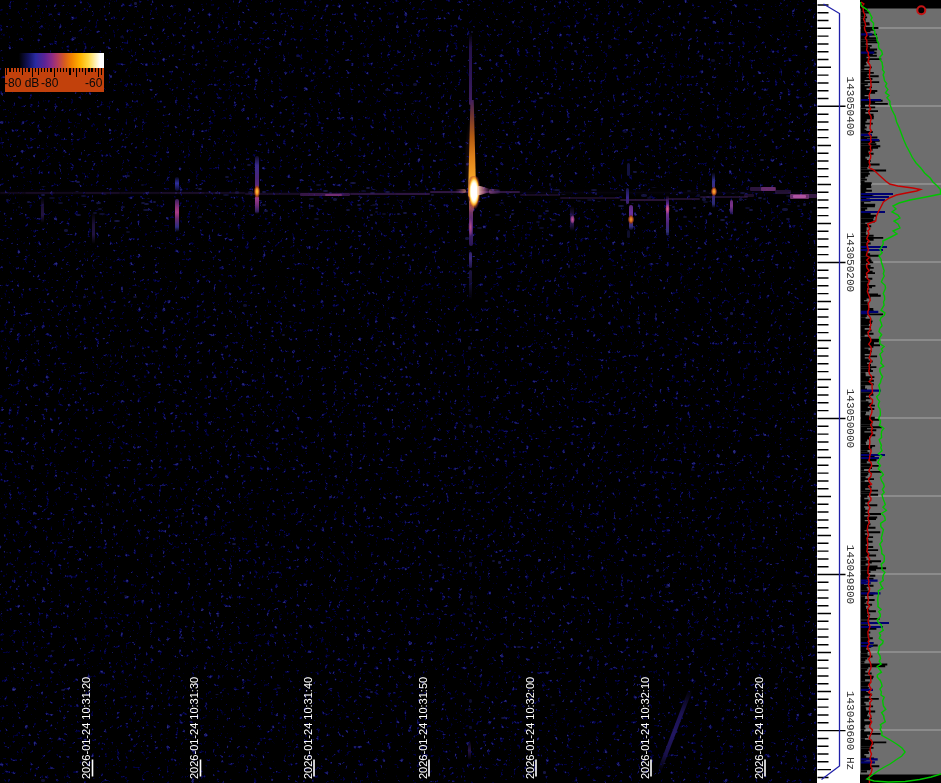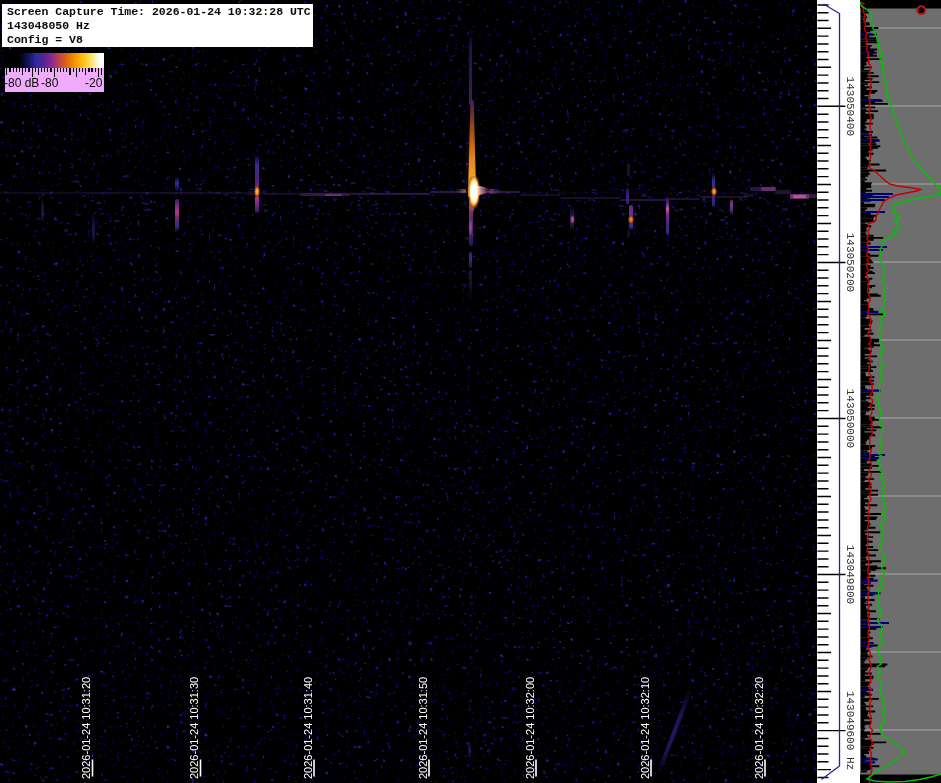--- a/index.html
+++ b/index.html
@@ -1,18 +1,18 @@
 <!DOCTYPE html>
 <html><head><meta charset="utf-8"><style>
 html,body{margin:0;padding:0;background:#000;}
 #c{position:relative;width:941px;height:783px;overflow:hidden;background:#000;font-family:"Liberation Sans",sans-serif;}
 #spec{position:absolute;left:0;top:0;width:817px;height:783px;background:#010102;overflow:hidden;}
 #spec i{position:absolute;display:block;border-radius:45%;opacity:0.85;}
 #infobox{position:absolute;left:2px;top:4px;width:311px;height:43px;background:#fff;color:#0a0a0a;font-family:"Liberation Mono",monospace;font-weight:bold;font-size:11.5px;line-height:14.2px;padding:1px 0 0 5px;box-sizing:border-box;white-space:pre;z-index:30;}
-#cbar{position:absolute;left:5px;top:53px;width:99px;height:39px;background:#f0abfc;z-index:30;}
+#cbar{position:absolute;left:5px;top:53px;width:99px;height:39px;background:#c2410c;z-index:30;}
 #cgrad{position:absolute;left:0;top:0;width:99px;height:14.5px;background:linear-gradient(to right,#000 0%,#000 14%,#131360 24%,#2a2aa0 31%,#5a2396 40%,#8a2a88 47%,#b43a60 53%,#d65a20 60%,#f08000 67%,#ffb400 76%,#ffd840 84%,#fff0b0 91%,#fff 96%);}
 .ct{position:absolute;top:14.5px;width:1.3px;background:#000;}
 #cbar span{position:absolute;top:23px;font-size:12px;color:#0a0a0a;font-family:"Liberation Sans",sans-serif;}
 #axis{position:absolute;left:817px;top:0;width:43px;height:783px;z-index:20;}
 #panel{position:absolute;left:860px;top:0;width:81px;height:783px;z-index:20;}
 #blabels{position:absolute;left:0;top:0;width:817px;height:783px;z-index:25;}
 </style></head><body>
 <div id="c">
   <div id="spec">
       <svg style="position:absolute;left:0;top:0" width="817" height="783" xmlns="http://www.w3.org/2000/svg">
@@ -357,23 +357,20 @@
   <div id="blabels"><svg width="817" height="783" viewBox="0 0 817 783" xmlns="http://www.w3.org/2000/svg">
         <path d="M92.5 759.5V776.5M200.5 759.5V776.5M314 759.5V776.5M429 759.5V776.5M536 759.5V776.5M651 759.5V776.5M765 759.5V776.5" stroke="#fff" stroke-width="1.6" fill="none"></path>
         <text transform="translate(90.0 779) rotate(-90)" font-family="Liberation Sans, sans-serif" font-size="11px" fill="#fff">2026-01-24 10:31:20</text>
         <text transform="translate(198.0 779) rotate(-90)" font-family="Liberation Sans, sans-serif" font-size="11px" fill="#fff">2026-01-24 10:31:30</text>
         <text transform="translate(311.5 779) rotate(-90)" font-family="Liberation Sans, sans-serif" font-size="11px" fill="#fff">2026-01-24 10:31:40</text>
         <text transform="translate(426.5 779) rotate(-90)" font-family="Liberation Sans, sans-serif" font-size="11px" fill="#fff">2026-01-24 10:31:50</text>
         <text transform="translate(533.5 779) rotate(-90)" font-family="Liberation Sans, sans-serif" font-size="11px" fill="#fff">2026-01-24 10:32:00</text>
         <text transform="translate(648.5 779) rotate(-90)" font-family="Liberation Sans, sans-serif" font-size="11px" fill="#fff">2026-01-24 10:32:10</text>
         <text transform="translate(762.5 779) rotate(-90)" font-family="Liberation Sans, sans-serif" font-size="11px" fill="#fff">2026-01-24 10:32:20</text>
       </svg></div>
-  <div id="infobox">Screen Capture Time: 2026-01-24 10:32:28 UTC
-143048050 Hz
-Config = V8</div>
   <div id="cbar">
     <div id="cgrad"></div>
     <div class="ct" style="left:1.2px;height:7.0px"></div>
       <div class="ct" style="left:4.4px;height:4.5px"></div>
       <div class="ct" style="left:7.5px;height:4.5px"></div>
       <div class="ct" style="left:10.7px;height:4.5px"></div>
       <div class="ct" style="left:13.8px;height:4.5px"></div>
       <div class="ct" style="left:17.0px;height:7.0px"></div>
       <div class="ct" style="left:20.1px;height:4.5px"></div>
       <div class="ct" style="left:23.3px;height:4.5px"></div>
@@ -395,21 +392,21 @@
       <div class="ct" style="left:73.8px;height:4.5px"></div>
       <div class="ct" style="left:77.0px;height:4.5px"></div>
       <div class="ct" style="left:80.1px;height:7.0px"></div>
       <div class="ct" style="left:83.3px;height:4.5px"></div>
       <div class="ct" style="left:86.4px;height:4.5px"></div>
       <div class="ct" style="left:89.6px;height:4.5px"></div>
       <div class="ct" style="left:92.8px;height:9.5px"></div>
       <div class="ct" style="left:95.9px;height:7.0px"></div>
     <span style="left:-1px">-80 dB</span>
       <span style="left:36px">-80</span>
-      <span style="left:80px">-20</span>
+      <span style="left:80px">-60</span>
   </div>
   <div id="axis"><svg width="43" height="783" viewBox="0 0 43 783" xmlns="http://www.w3.org/2000/svg">
         <rect x="0" y="0" width="43" height="783" fill="#fff"></rect>
         <path d="M0.5 4.9h11.0M0.5 12.7h11.0M0.5 20.5h11.0M0.5 28.3h13.5M0.5 36.1h11.0M0.5 43.9h11.0M0.5 51.7h11.0M0.5 59.5h11.0M0.5 67.3h13.5M0.5 75.1h11.0M0.5 82.9h11.0M0.5 90.7h11.0M0.5 98.5h11.0M0.5 106.3h28.0M0.5 114.2h11.0M0.5 122.0h11.0M0.5 129.8h11.0M0.5 137.6h11.0M0.5 145.4h13.5M0.5 153.2h11.0M0.5 161.0h11.0M0.5 168.8h11.0M0.5 176.6h11.0M0.5 184.4h13.5M0.5 192.2h11.0M0.5 200.0h11.0M0.5 207.8h11.0M0.5 215.6h11.0M0.5 223.4h13.5M0.5 231.2h11.0M0.5 239.0h11.0M0.5 246.8h11.0M0.5 254.6h11.0M0.5 262.4h28.0M0.5 270.2h11.0M0.5 278.0h11.0M0.5 285.8h11.0M0.5 293.6h11.0M0.5 301.4h13.5M0.5 309.2h11.0M0.5 317.0h11.0M0.5 324.8h11.0M0.5 332.6h11.0M0.5 340.4h13.5M0.5 348.2h11.0M0.5 356.0h11.0M0.5 363.8h11.0M0.5 371.6h11.0M0.5 379.4h13.5M0.5 387.2h11.0M0.5 395.0h11.0M0.5 402.8h11.0M0.5 410.6h11.0M0.5 418.5h28.0M0.5 426.3h11.0M0.5 434.1h11.0M0.5 441.9h11.0M0.5 449.7h11.0M0.5 457.5h13.5M0.5 465.3h11.0M0.5 473.1h11.0M0.5 480.9h11.0M0.5 488.7h11.0M0.5 496.5h13.5M0.5 504.3h11.0M0.5 512.1h11.0M0.5 519.9h11.0M0.5 527.7h11.0M0.5 535.5h13.5M0.5 543.3h11.0M0.5 551.1h11.0M0.5 558.9h11.0M0.5 566.7h11.0M0.5 574.5h28.0M0.5 582.3h11.0M0.5 590.1h11.0M0.5 597.9h11.0M0.5 605.7h11.0M0.5 613.5h13.5M0.5 621.3h11.0M0.5 629.1h11.0M0.5 636.9h11.0M0.5 644.7h11.0M0.5 652.5h13.5M0.5 660.3h11.0M0.5 668.1h11.0M0.5 675.9h11.0M0.5 683.7h11.0M0.5 691.5h13.5M0.5 699.3h11.0M0.5 707.1h11.0M0.5 714.9h11.0M0.5 722.7h11.0M0.5 730.6h28.0M0.5 738.4h11.0M0.5 746.2h11.0M0.5 754.0h11.0M0.5 761.8h11.0M0.5 769.6h13.5M0.5 777.4h11.0" stroke="#000" stroke-width="1.45" fill="none"></path>
         <path d="M6.5 4 L22.5 13.5 L22.5 766 L4.5 779.5" stroke="#2020a8" stroke-width="1.3" fill="none"></path>
         <text transform="translate(29.5 76.6) rotate(90)" font-family="Liberation Mono, monospace" font-size="11px" fill="#333">143050400</text>
         <text transform="translate(29.5 232.7) rotate(90)" font-family="Liberation Mono, monospace" font-size="11px" fill="#333">143050200</text>
         <text transform="translate(29.5 388.7) rotate(90)" font-family="Liberation Mono, monospace" font-size="11px" fill="#333">143050000</text>
         <text transform="translate(29.5 544.8) rotate(90)" font-family="Liberation Mono, monospace" font-size="11px" fill="#333">143049800</text>
         <text transform="translate(29.5 690.9) rotate(90)" font-family="Liberation Mono, monospace" font-size="11px" fill="#333">143049600 Hz</text>

